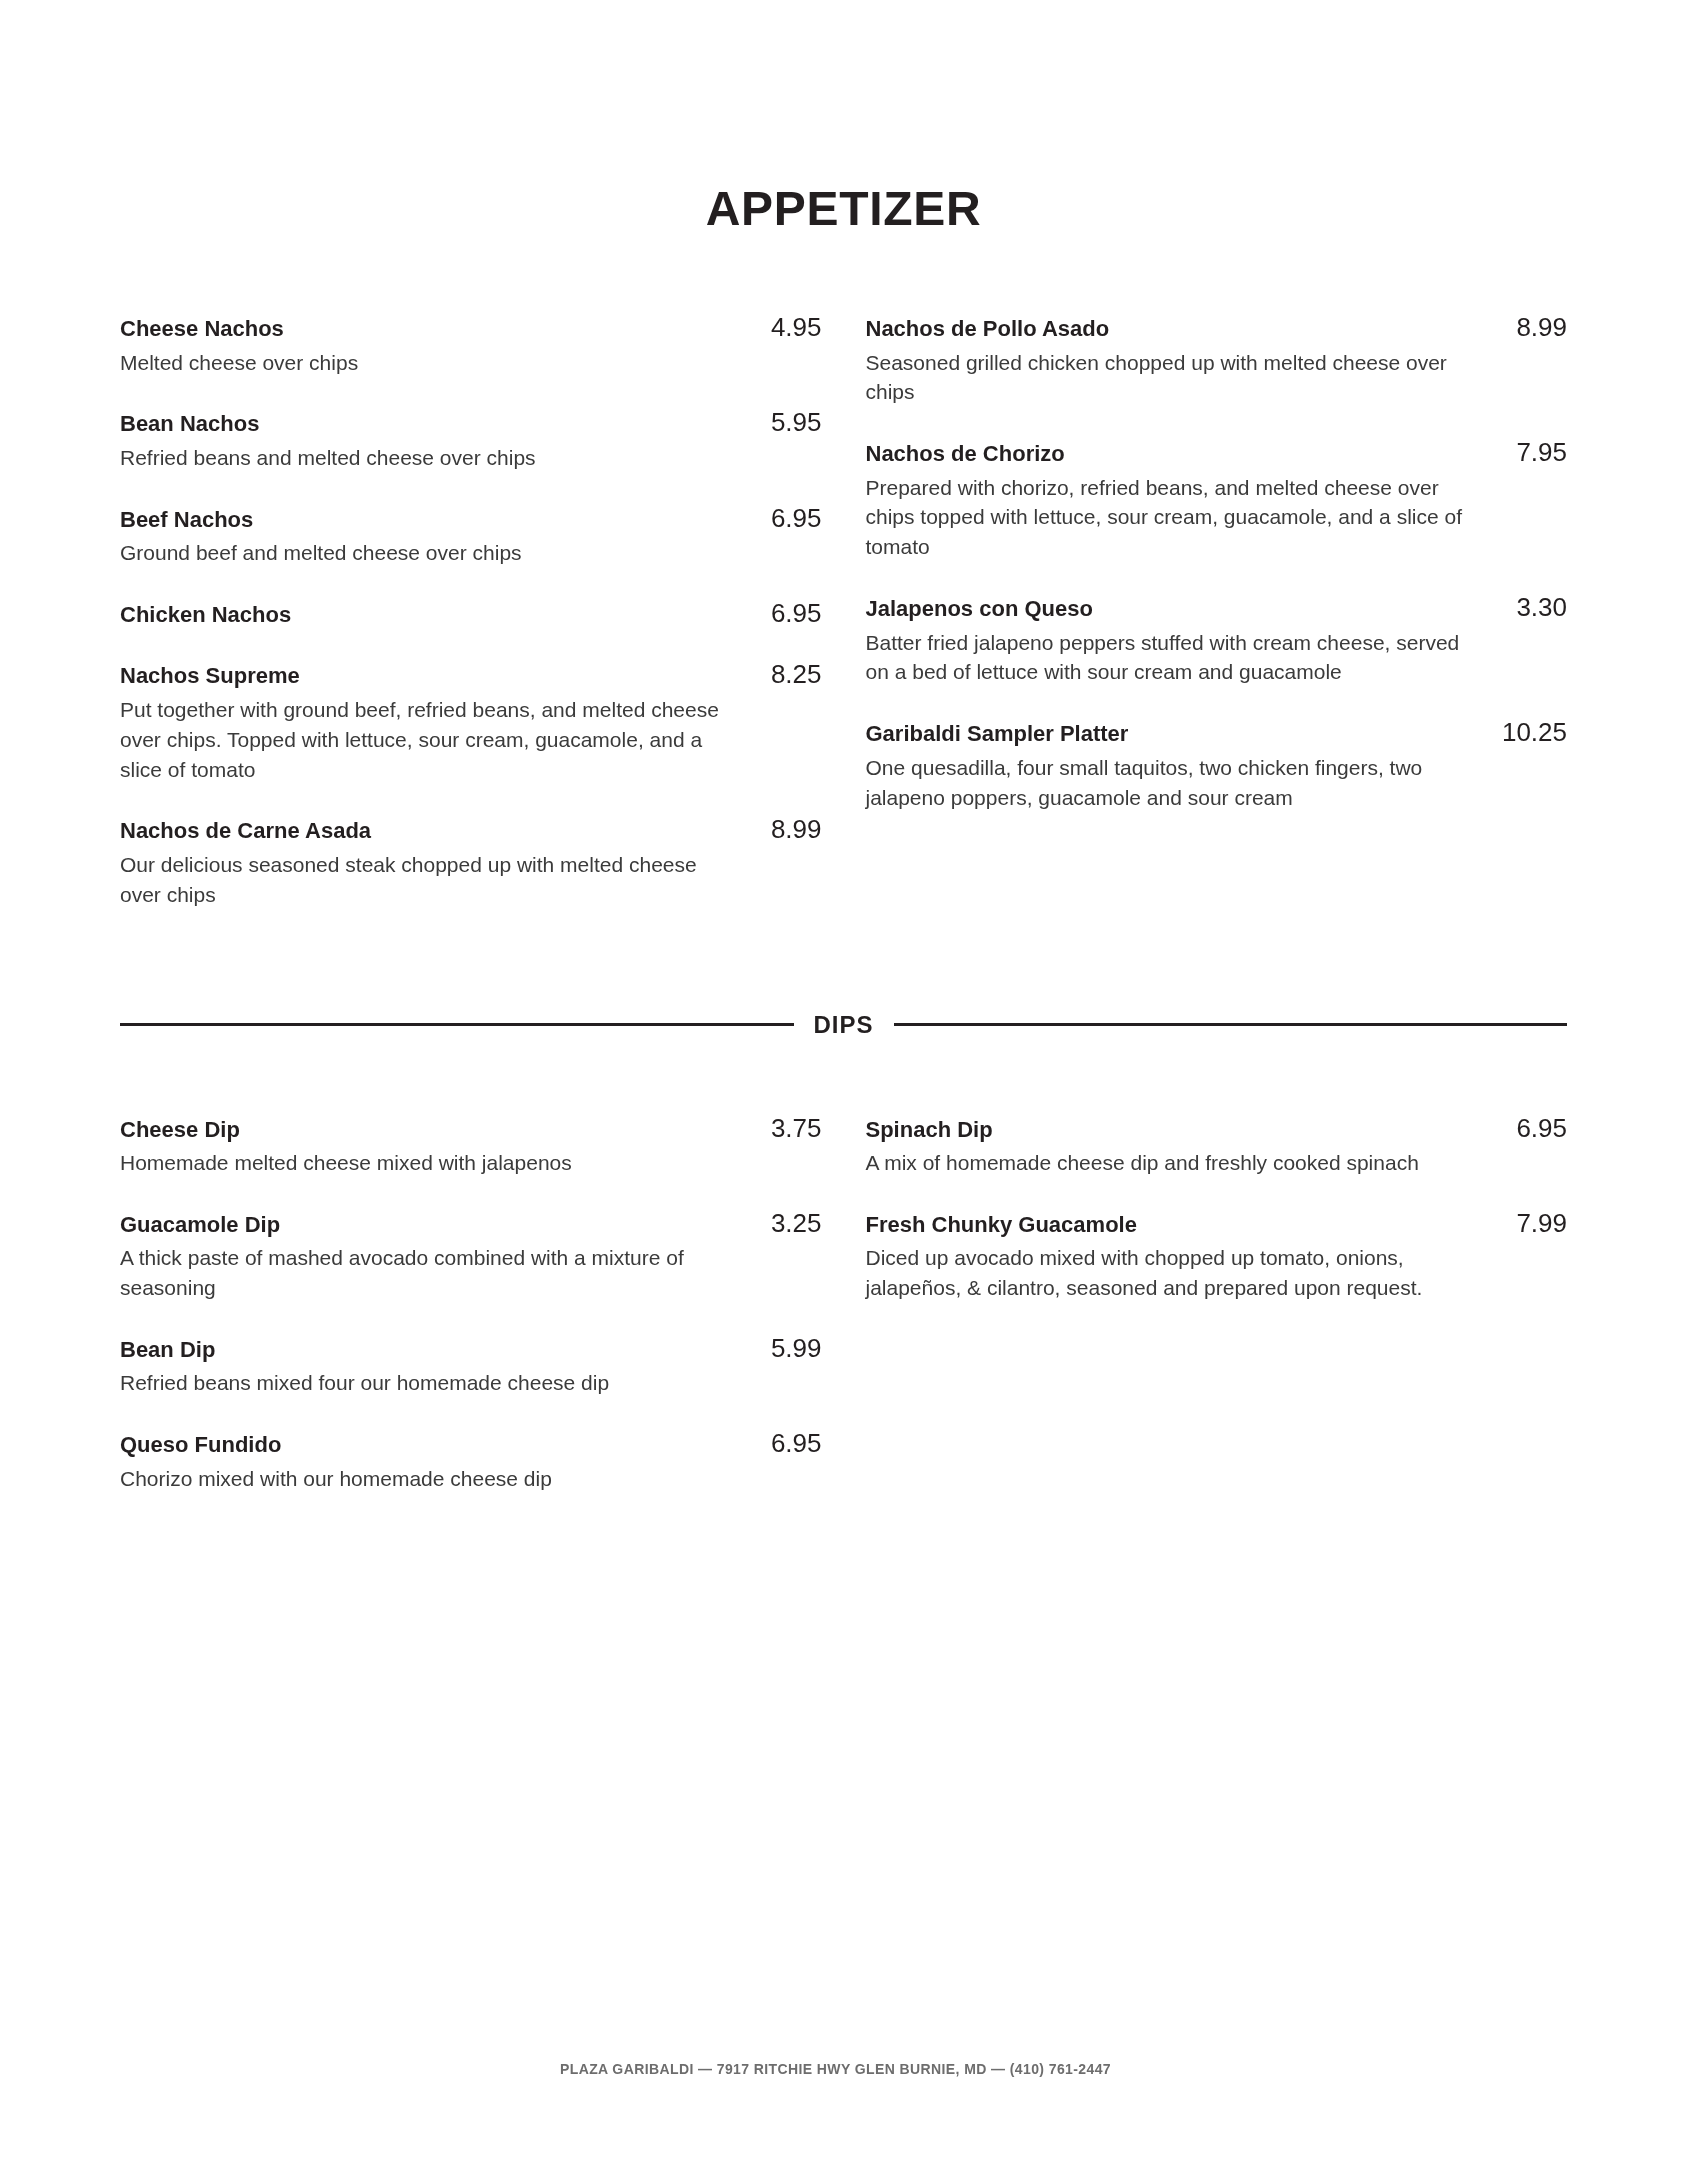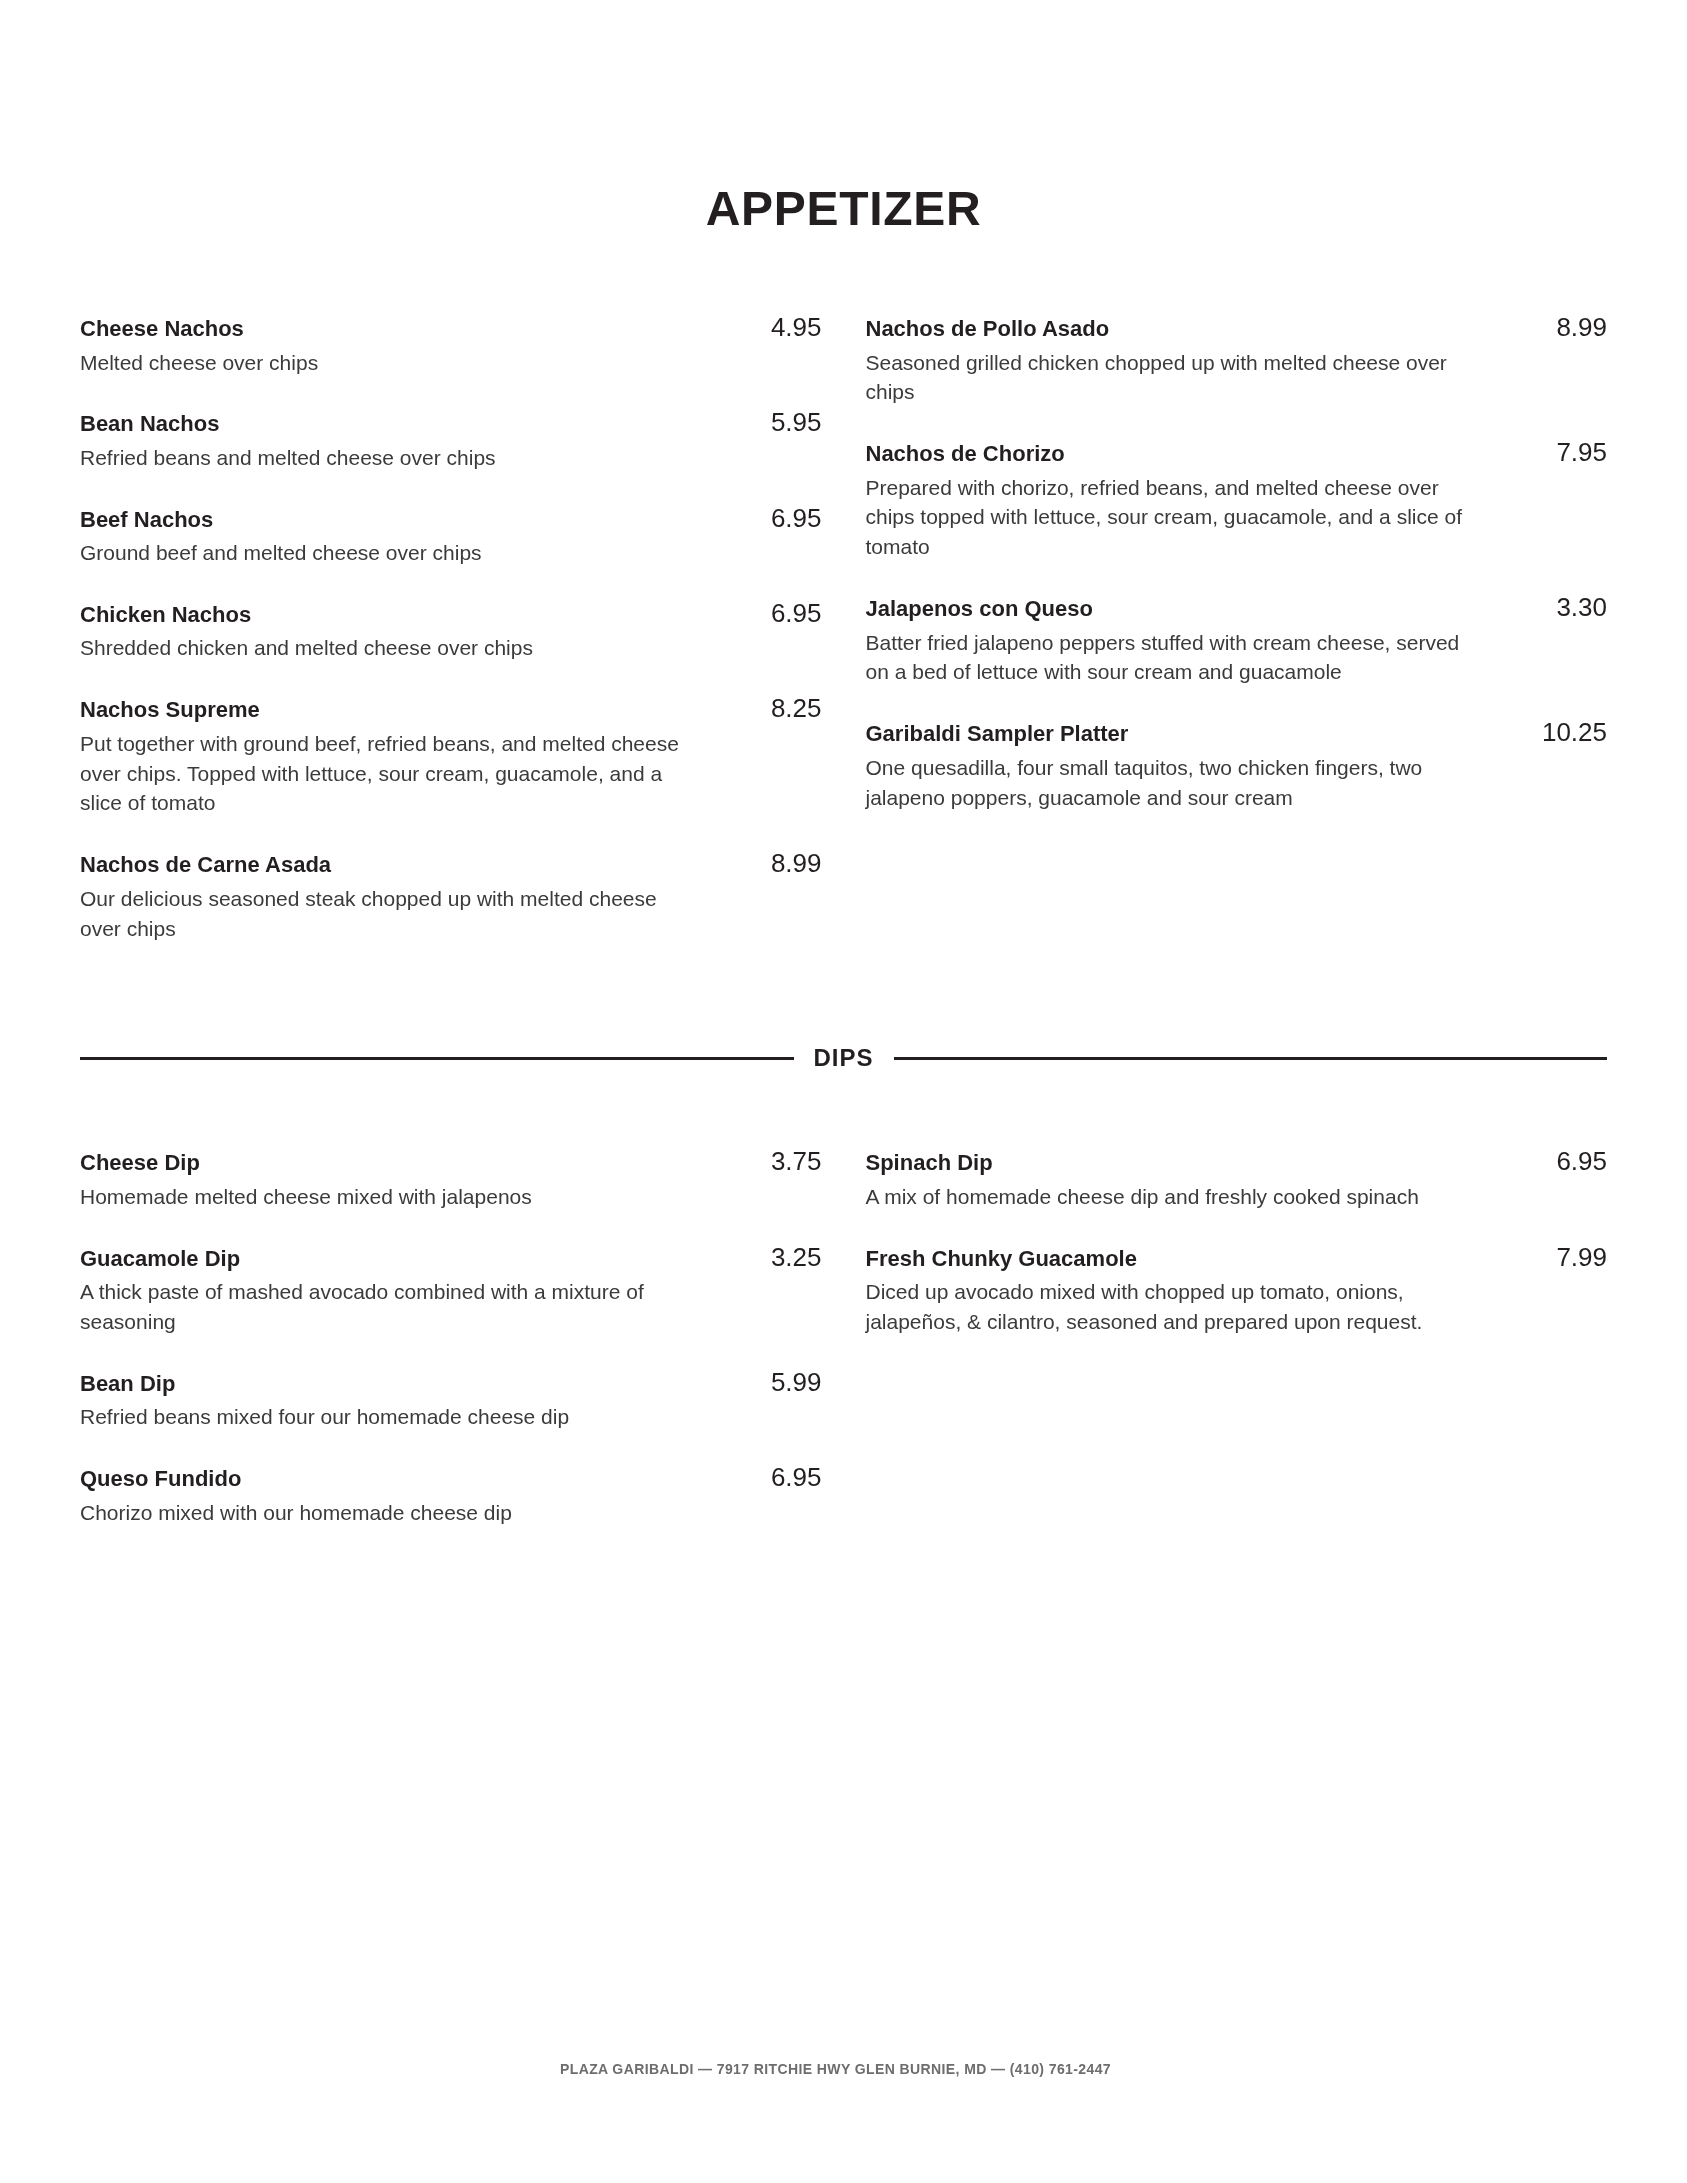--- a/index.html
+++ b/index.html
@@ -12,21 +12,21 @@
     height: 2183px;
     font-family: "Liberation Sans", sans-serif;
     color: #231f20;
     -webkit-font-smoothing: antialiased;
   }
   .page {
     position: relative;
     width: 1687px;
     height: 2183px;
     box-sizing: border-box;
-    padding: 0 80px;
+    padding: 0 120px;
   }
   .page-title {
     text-align: center;
     font-size: 48px;
     font-weight: bold;
     letter-spacing: 0.7px;
     margin: 0;
     padding-top: 185px;
     line-height: 1;
   }
@@ -136,21 +136,20 @@
               <div class="item-name">Beef Nachos</div>
               <div class="item-price">6.95</div>
             </div>
             <div class="item-desc">Ground beef and melted cheese over chips</div>
           </div>
           <div class="item">
             <div class="item-head">
               <div class="item-name">Chicken Nachos</div>
               <div class="item-price">6.95</div>
             </div>
-            <div class="item-desc">Shredded chicken and melted cheese over chips</div>
           </div>
           <div class="item">
             <div class="item-head">
               <div class="item-name">Nachos Supreme</div>
               <div class="item-price">8.25</div>
             </div>
             <div class="item-desc">Put together with ground beef, refried beans, and melted cheese over chips. Topped with lettuce, sour cream, guacamole, and a slice of tomato</div>
           </div>
           <div class="item">
             <div class="item-head">

